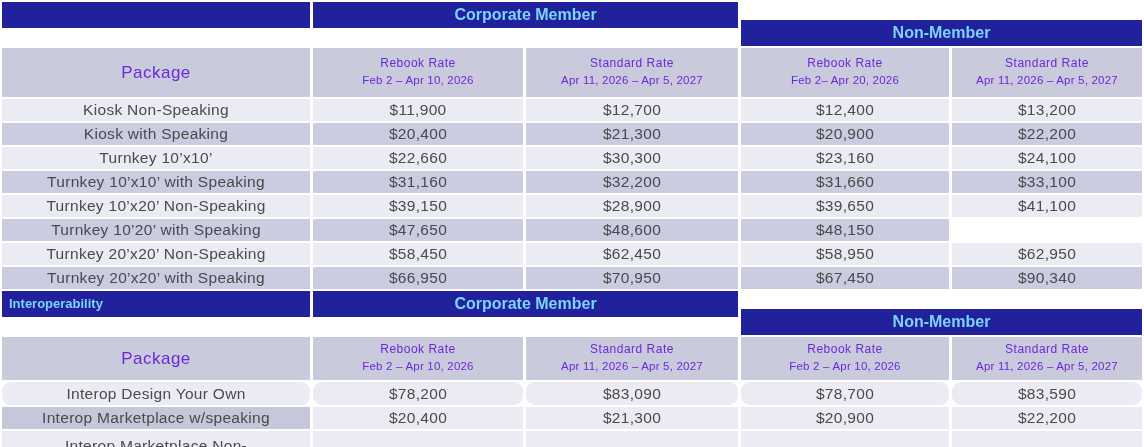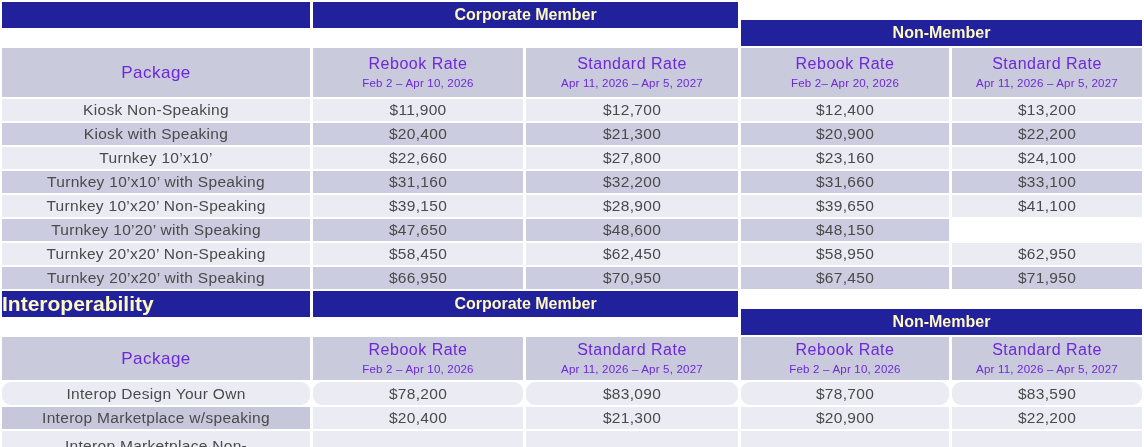--- a/index.html
+++ b/index.html
@@ -29,36 +29,36 @@
   .c1{width:308px;}
   .c2{width:210px;}
   .c3{width:212px;}
   .c4{width:208px;}
   .c5{width:190px;}
   .span-corp{width:425px;}
   .span-non{width:401px;margin-top:18px;}
   
   .blue-row .cell{
     background:var(--blue);
-    color:#fef9c3;
+    color:#7dd3fc;
     font-weight:bold;
     font-size:16px;
     height:26px;
   }
-  .blue-row .c1{justify-content:flex-start;font-size:21px;}
+  .blue-row .c1{justify-content:flex-start;padding-left:7px;font-size:13px;}
   
   .header-row .cell{
     background:var(--lavender);
     flex-direction:column;
     height:49px;
     color:#6d28d9;
   }
   .header-row.compact .cell{height:43px;}
   .pkg-label{font-size:17px;letter-spacing:.5px;}
-  .rate-label{font-size:16px;letter-spacing:.5px;}
+  .rate-label{font-size:12px;letter-spacing:.5px;}
   .rate-dates{font-size:11.5px;margin-top:3px;letter-spacing:.2px;text-align:right;}
   
   .data-row .cell{height:22px;font-size:15.5px;letter-spacing:.3px;}
   .data-row.light .cell{background:var(--row-light);}
   .data-row.dark .cell{background:var(--row-dark);text-align:center;}
   .data-row.mixed .cell{background:var(--row-light);}
   .data-row.mixed .cell.pkg{background:var(--pkg-dark);}
   .data-row.tall .cell{height:47px;}
   .data-row.h23 .cell{height:23px;border-radius:9px;}
   .wrap-narrow{display:block;max-width:245px;margin:0 auto;}
@@ -108,21 +108,21 @@
     <div class="cell c1 pkg">Kiosk with Speaking</div>
     <div class="cell c2">$20,400</div>
     <div class="cell c3">$21,300</div>
     <div class="cell c4">$20,900</div>
     <div class="cell c5">$22,200</div>
   </div>
 
   <div class="row data-row light">
     <div class="cell c1 pkg">Turnkey 10’x10’</div>
     <div class="cell c2">$22,660</div>
-    <div class="cell c3">$27,800</div>
+    <div class="cell c3">$30,300</div>
     <div class="cell c4">$23,160</div>
     <div class="cell c5">$24,100</div>
   </div>
 
   <div class="row data-row dark">
     <div class="cell c1 pkg">Turnkey 10’x10’ with Speaking</div>
     <div class="cell c2">$31,160</div>
     <div class="cell c3">$32,200</div>
     <div class="cell c4">$31,660</div>
     <div class="cell c5">$33,100</div>
@@ -149,21 +149,21 @@
     <div class="cell c3">$62,450</div>
     <div class="cell c4">$58,950</div>
     <div class="cell c5">$62,950</div>
   </div>
 
   <div class="row data-row dark">
     <div class="cell c1 pkg">Turnkey 20’x20’ with Speaking</div>
     <div class="cell c2">$66,950</div>
     <div class="cell c3">$70,950</div>
     <div class="cell c4">$67,450</div>
-    <div class="cell c5">$71,950</div>
+    <div class="cell c5">$90,340</div>
   </div>
 
   <div class="row blue-row">
     <div class="cell c1">Interoperability</div>
     <div class="cell span-corp">Corporate Member</div>
     <div class="cell span-non">Non-Member</div>
   </div>
 
   <div class="row header-row compact">
     <div class="cell c1">

